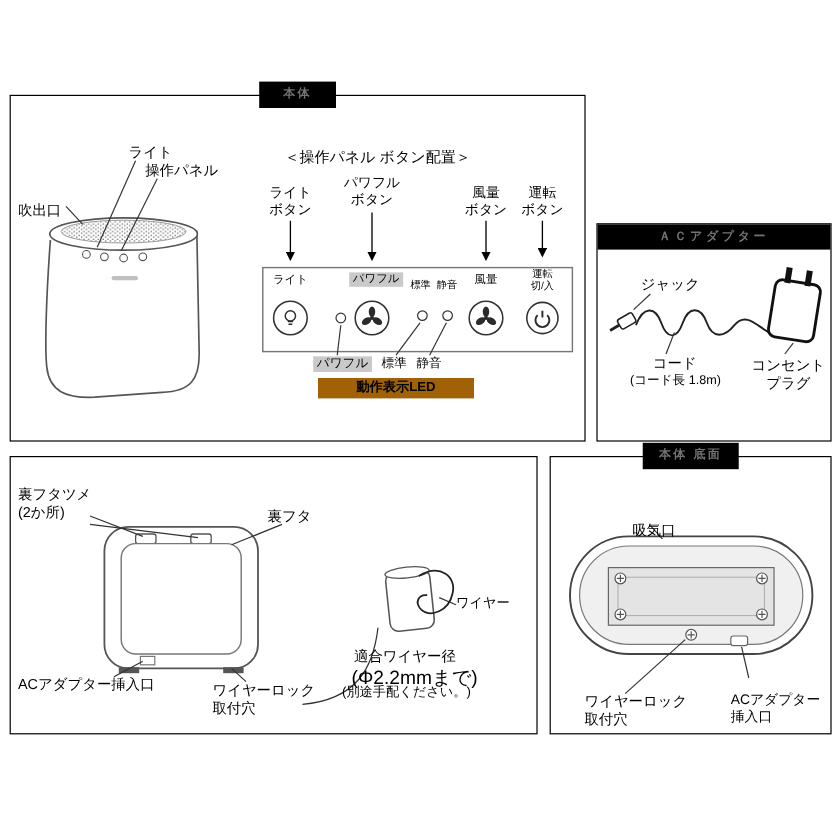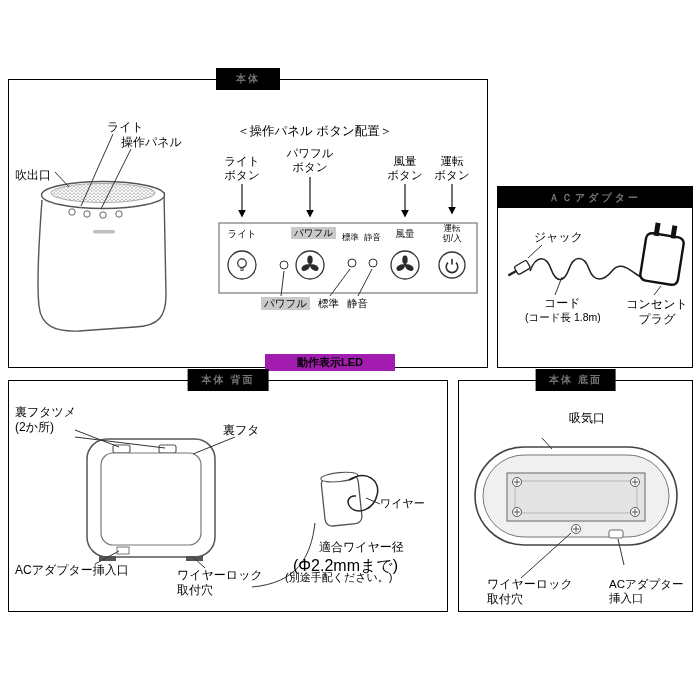--- a/index.html
+++ b/index.html
@@ -15,22 +15,22 @@
     height: 22px; line-height: 22px; padding: 0 20px; white-space: pre; letter-spacing: 2px;
   }
   .ptitle.bar {
     left: 0; right: 0; top: 0; transform: none; padding: 0;
     text-align: center; height: 21px; line-height: 21px; letter-spacing: 3px;
   }
   .lbl { position: absolute; font-size: 12px; line-height: 1.25; white-space: pre-line; }
   .ctr { text-align: center; }
   .gray { background: #c9c9c9; padding: 0 3px; }
   .ledbar {
-    position: absolute; background: #a21caf; font-size: 11px; font-weight: bold;
-    text-align: center; line-height: 17px; margin-top: 39px;
+    position: absolute; background: #a16207; font-size: 11px; font-weight: bold;
+    text-align: center; line-height: 17px;
   }
   svg.layer { position: absolute; left: 0; top: 0; }
 </style>
 </head>
 <body>
 
 <div class="canvas">
 
   <section class="panel" style="left:8px; top:79px; width:480px; height:289px;">
     <div class="ptitle">本体</div>
@@ -161,21 +161,20 @@
     </svg>
 
     <span class="lbl" style="left:36px; top:43px;">ジャック</span>
     <span class="lbl" style="left:46px; top:109px;">コード</span>
     <span class="lbl" style="left:27px; top:124px; font-size:10.5px;">(コード長 1.8m)</span>
     <span class="lbl ctr" style="left:126px; top:110px; width:66px;">コンセント
 プラグ</span>
   </section>
 
   <section class="panel" style="left:8px; top:380px; width:440px; height:232px;">
-    <div class="ptitle" style="padding:0 14px;">本体 背面</div>
 
     <svg class="layer" width="437" height="229" viewBox="0 0 437 229">
       <g>
         <rect x="78" y="58" width="128" height="118" rx="20" fill="#fff" stroke="#555" stroke-width="1.5"></rect>
         <rect x="104" y="64" width="17" height="8" rx="2" fill="#fff" stroke="#555" stroke-width="1.1"></rect>
         <rect x="150" y="64" width="17" height="8" rx="2" fill="#fff" stroke="#555" stroke-width="1.1"></rect>
         <rect x="92" y="72" width="100" height="92" rx="12" fill="#fff" stroke="#777" stroke-width="1.2"></rect>
         <rect x="90" y="175" width="17" height="5" fill="#555"></rect>
         <rect x="177" y="175" width="17" height="5" fill="#555"></rect>
         <rect x="108" y="166" width="12" height="7" fill="#fff" stroke="#777" stroke-width="1"></rect>
@@ -198,21 +197,21 @@
       </g>
     </svg>
 
     <span class="lbl" style="left:6px; top:24px;">裏フタツメ
 (2か所)</span>
     <span class="lbl" style="left:214px; top:42px;">裏フタ</span>
     <span class="lbl" style="left:6px; top:182px;">ACアダプター挿入口</span>
     <span class="lbl" style="left:168px; top:187px;">ワイヤーロック
 取付穴</span>
     <span class="lbl" style="left:371px; top:116px; font-size:11px;">ワイヤー</span>
-    <span class="lbl" style="left:286px; top:159px;margin-left:24px;">適合ワイヤー径</span>
+    <span class="lbl" style="left:286px; top:159px;">適合ワイヤー径</span>
     <span class="lbl" style="left:284px; top:175px; font-size:16px;">(Φ2.2mmまで)</span>
     <span class="lbl" style="left:276px; top:190px; font-size:11px;">(別途手配ください。)</span>
   </section>
 
   <section class="panel" style="left:458px; top:380px; width:235px; height:232px;">
     <div class="ptitle" style="padding:0 14px;">本体 底面</div>
 
     <svg class="layer" width="232" height="229" viewBox="0 0 232 229">
       <defs>
         <g id="screw" stroke="#555" stroke-width="1" fill="#fff">
@@ -233,20 +232,20 @@
         <use href="#screw" transform="translate(117 148)"></use>
         <rect x="150" y="149" width="14" height="8" rx="2" fill="#fff" stroke="#666" stroke-width="1"></rect>
       </g>
       <g stroke="#333" stroke-width="1" fill="none">
         <line x1="83" y1="57" x2="93" y2="68"></line>
         <line x1="165" y1="184" x2="159" y2="158"></line>
         <line x1="62" y1="197" x2="112" y2="152"></line>
       </g>
     </svg>
 
-    <span class="lbl" style="left:68px; top:30px;margin-left:42px;">吸気口</span>
+    <span class="lbl" style="left:68px; top:54px;">吸気口</span>
     <span class="lbl" style="left:150px; top:196px; font-size:11.5px;">ACアダプター
 挿入口</span>
     <span class="lbl" style="left:28px; top:196px;">ワイヤーロック
 取付穴</span>
   </section>
 
 </div>
 
 </body></html>

